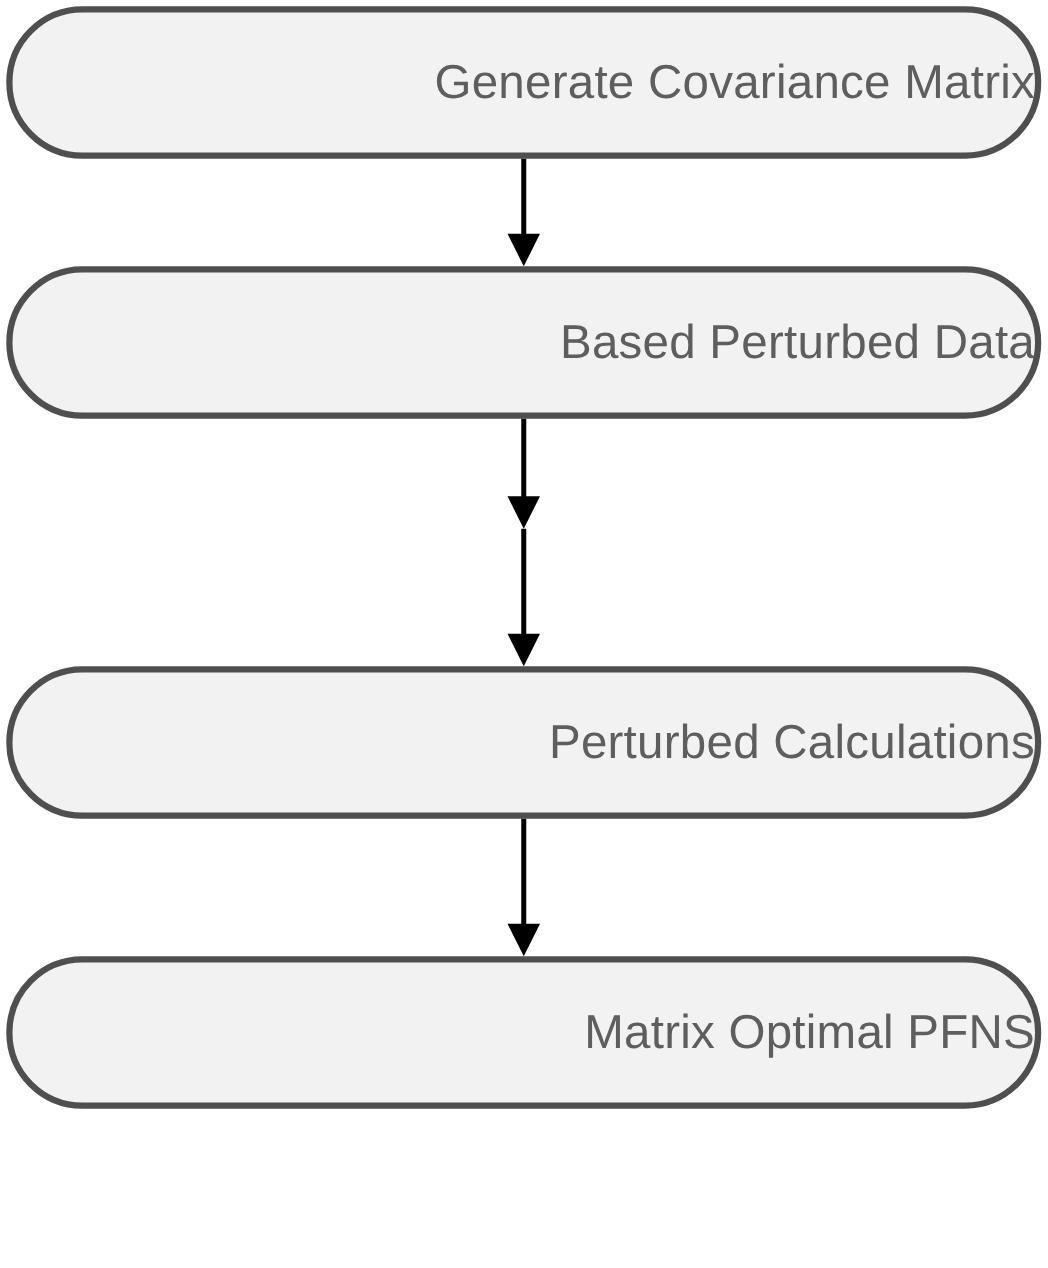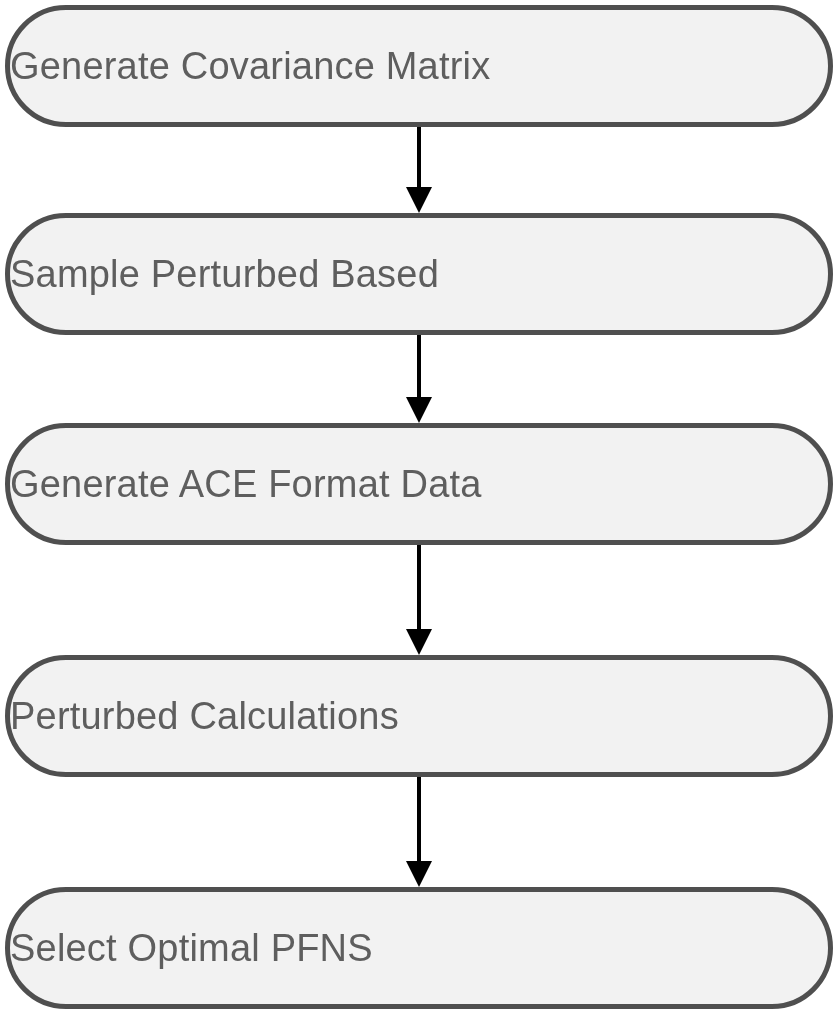--- a/index.html
+++ b/index.html
@@ -26,21 +26,21 @@
     align-items: stretch;
   }
   .flow-node {
     height: 122px;
     width: 828px;
     background: var(--node-fill);
     border: 5px solid var(--node-border);
     border-radius: 62px;
     display: flex;
     flex-direction: column;
-    align-items: flex-start;
+    align-items: flex-end;
     justify-content: center;
     text-align: center;
     flex: 0 0 auto;
   }
   .node-label {
     color: var(--node-text);
     font-size: 38px;
     line-height: 1.28;
     font-weight: 400;
     letter-spacing: 0.2px;
@@ -78,43 +78,40 @@
   <div class="flow-node">
     <div class="node-label">Generate Covariance Matrix</div>
   </div>
 
   <div class="flow-arrow gap-a">
     <div class="arrow-shaft"></div>
     <div class="arrow-head"></div>
   </div>
 
   <div class="flow-node">
-    <div class="node-label">Sample Perturbed Based</div>
+    <div class="node-label">Based Perturbed Data</div>
   </div>
 
   <div class="flow-arrow gap-b">
     <div class="arrow-shaft"></div>
     <div class="arrow-head"></div>
   </div>
 
-  <div class="flow-node">
-    <div class="node-label">Generate ACE Format Data</div>
-  </div>
 
   <div class="flow-arrow gap-c">
     <div class="arrow-shaft"></div>
     <div class="arrow-head"></div>
   </div>
 
   <div class="flow-node">
     <div class="node-label">Perturbed Calculations</div>
   </div>
 
   <div class="flow-arrow gap-d">
     <div class="arrow-shaft"></div>
     <div class="arrow-head"></div>
   </div>
 
   <div class="flow-node">
-    <div class="node-label">Select Optimal PFNS</div>
+    <div class="node-label">Matrix Optimal PFNS</div>
   </div>
 
 </div>
 
 </body></html>

